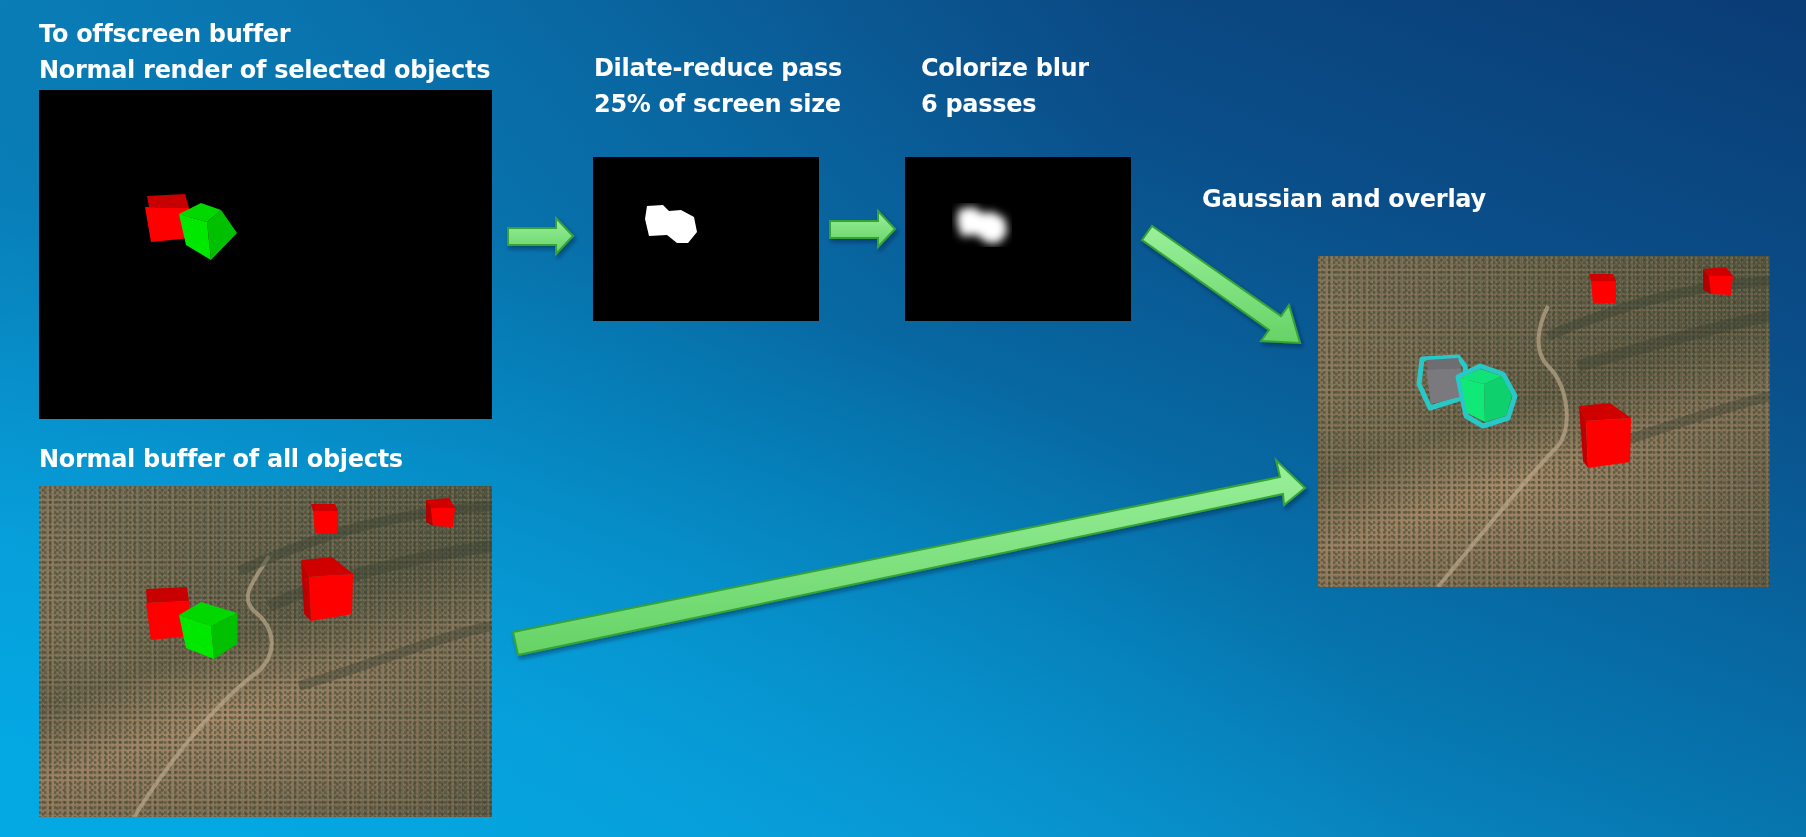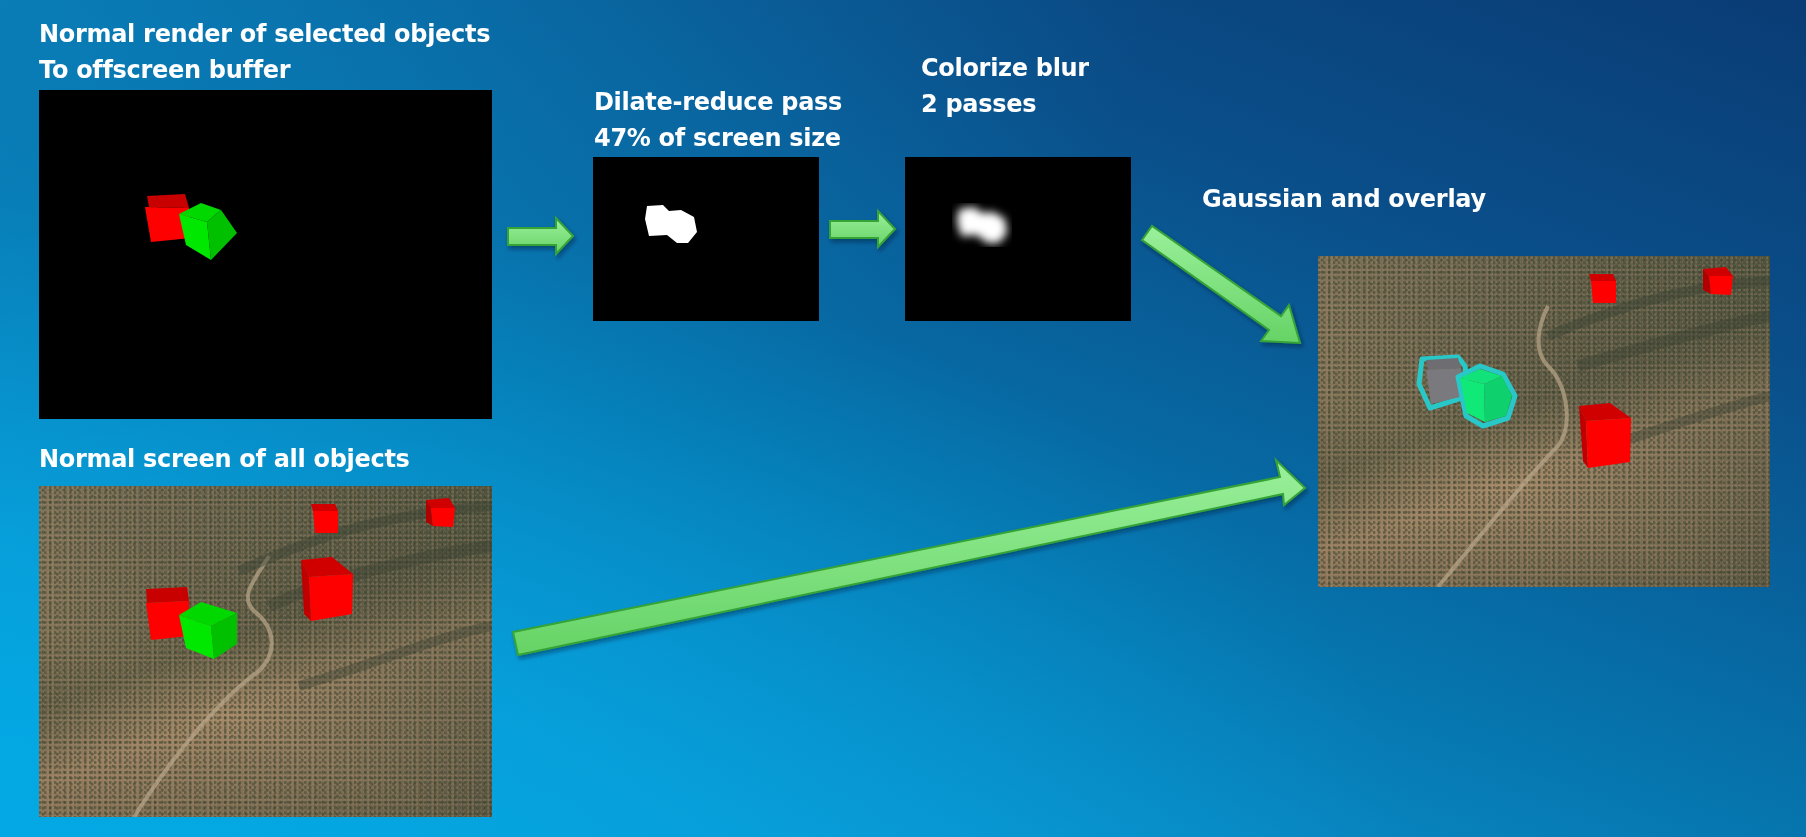--- a/index.html
+++ b/index.html
@@ -30,33 +30,33 @@
   }
   .panel svg.overlay { position: absolute; left: 0; top: 0; width: 100%; height: 100%; }
   .arrow { position: absolute; left: 0; top: 0; width: 1806px; height: 837px; pointer-events: none; }
 </style>
 </head>
 <body>
 
 <div class="bg-glow"></div>
 
 <div class="label" style="left:39px; top:16px;">
+  <div>To offscreen buffer</div>
   <div>Normal render of selected objects</div>
-  <div>To offscreen buffer</div>
 </div>
-<div class="label" style="left:594px; top:50px;margin-top:34px;">
+<div class="label" style="left:594px; top:50px;">
   <div>Dilate-reduce pass</div>
-  <div>47% of screen size</div>
+  <div>25% of screen size</div>
 </div>
 <div class="label" style="left:921px; top:50px;">
   <div>Colorize blur</div>
-  <div>2 passes</div>
+  <div>6 passes</div>
 </div>
 <div class="label" style="left:1202px; top:181px;">Gaussian and overlay</div>
-<div class="label" style="left:39px; top:441px;">Normal screen of all objects</div>
+<div class="label" style="left:39px; top:441px;">Normal buffer of all objects</div>
 
 <div class="panel black" style="left:39px; top:90px; width:453px; height:329px;">
   <svg class="overlay" viewBox="0 0 453 329">
     <polygon points="108,106 146,104 150,118 110,117" fill="#c80000"></polygon>
     <polygon points="106,117 150,118 152,148 112,152" fill="#ff0000"></polygon>
     <polygon points="140,124 162,113 182,120 168,132" fill="#00d800"></polygon>
     <polygon points="140,124 168,132 172,170 147,155" fill="#00e800"></polygon>
     <polygon points="168,132 182,120 198,143 172,170" fill="#00c000"></polygon>
   </svg>
 </div>

